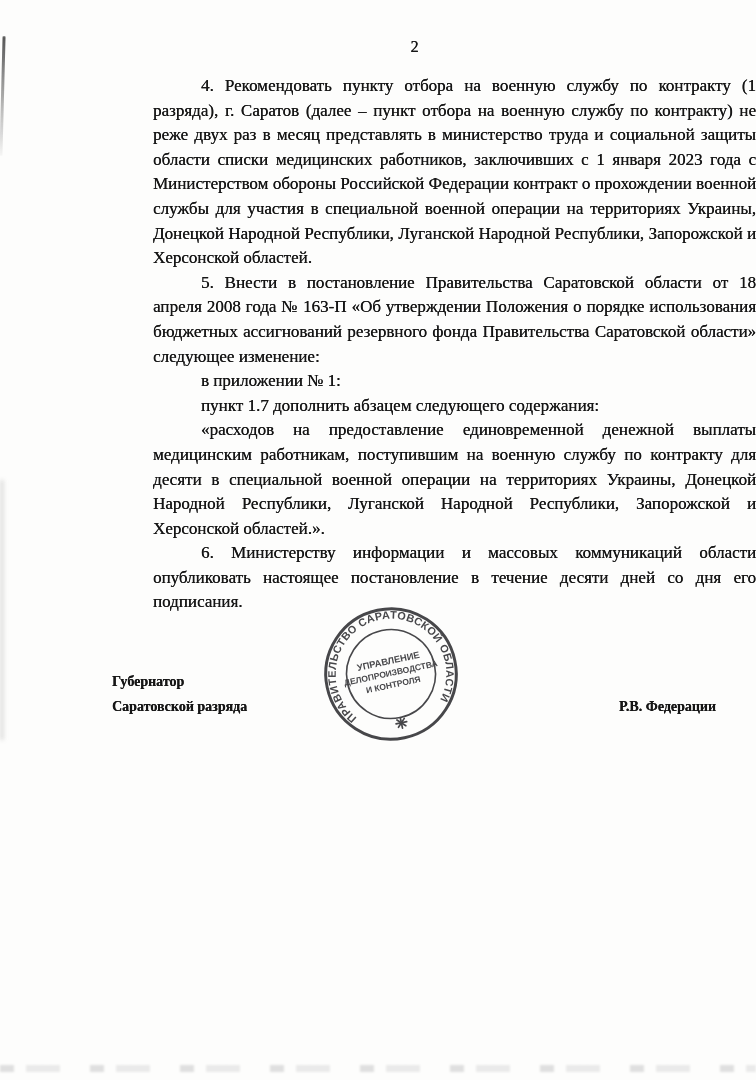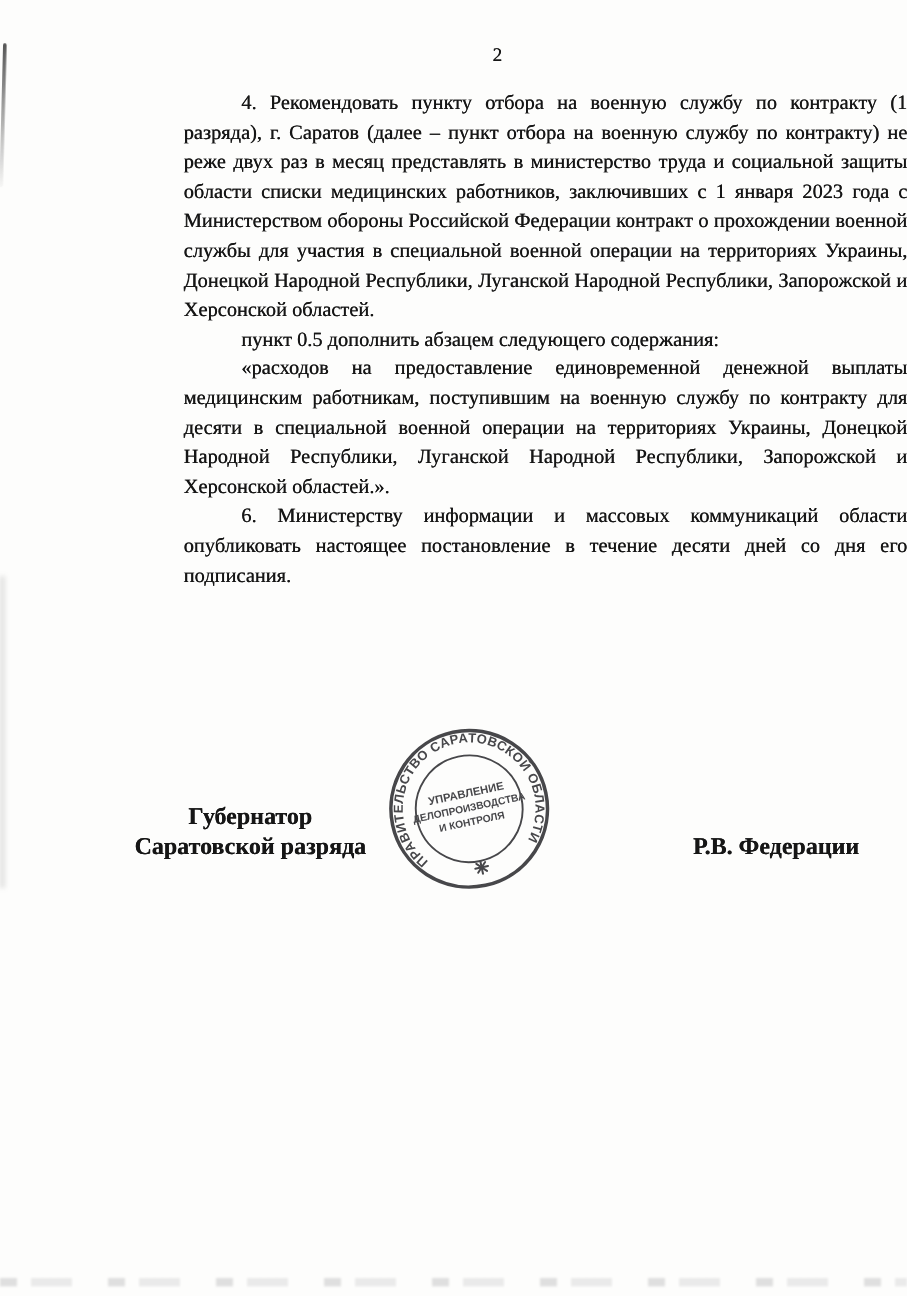--- a/index.html
+++ b/index.html
@@ -37,25 +37,24 @@
     text-indent: 48px;
   }
   .signature {
     position: absolute;
     top: 669px;
     left: 112px;
     width: 604px;
     display: flex;
     justify-content: space-between;
     align-items: flex-end;
-    font-size: 20px;
+    font-size: 14px;
     font-weight: bold;
     line-height: 25px;
     text-shadow: 0.2px 0 0 currentColor;
-    text-align: center;
   }
   .stamp {
     position: absolute;
     left: 307px;
     top: 590px;
     width: 168px;
     height: 168px;
     opacity: 0.88;
     filter: blur(0.35px);
   }
@@ -96,21 +95,23 @@
 <div class="page">
 
   <div class="artifact-left-line"></div>
   <div class="artifact-left-smudge"></div>
   <div class="artifact-bottom-noise"></div>
 
   <div class="page-number">2</div>
 
   <div class="body-text">
     <p>4. Рекомендовать пункту отбора на военную службу по контракту (1 разряда), г. Саратов (далее – пункт отбора на военную службу по контракту) не реже двух раз в месяц представлять в министерство труда и социальной защиты области списки медицинских работников, заключивших с 1 января 2023 года с Министерством обороны Российской Федерации контракт о прохождении военной службы для участия в специальной военной операции на территориях Украины, Донецкой Народной Республики, Луганской Народной Республики, Запорожской и Херсонской областей.</p>
-    <p>пункт 0.5 дополнить абзацем следующего содержания:</p>
+    <p>5. Внести в постановление Правительства Саратовской области от 18 апреля 2008 года № 163-П «Об утверждении Положения о порядке использования бюджетных ассигнований резервного фонда Правительства Саратовской области» следующее изменение:</p>
+    <p>в приложении № 1:</p>
+    <p>пункт 1.7 дополнить абзацем следующего содержания:</p>
     <p>«расходов на предоставление единовременной денежной выплаты медицинским работникам, поступившим на военную службу по контракту для десяти в специальной военной операции на территориях Украины, Донецкой Народной Республики, Луганской Народной Республики, Запорожской и Херсонской областей.».</p>
     <p>6. Министерству информации и массовых коммуникаций области опубликовать настоящее постановление в течение десяти дней со дня его подписания.</p>
   </div>
 
   <div class="signature">
     <div>
       <div>Губернатор</div>
       <div>Саратовской разряда</div>
     </div>
     <div>Р.В. Федерации</div>

